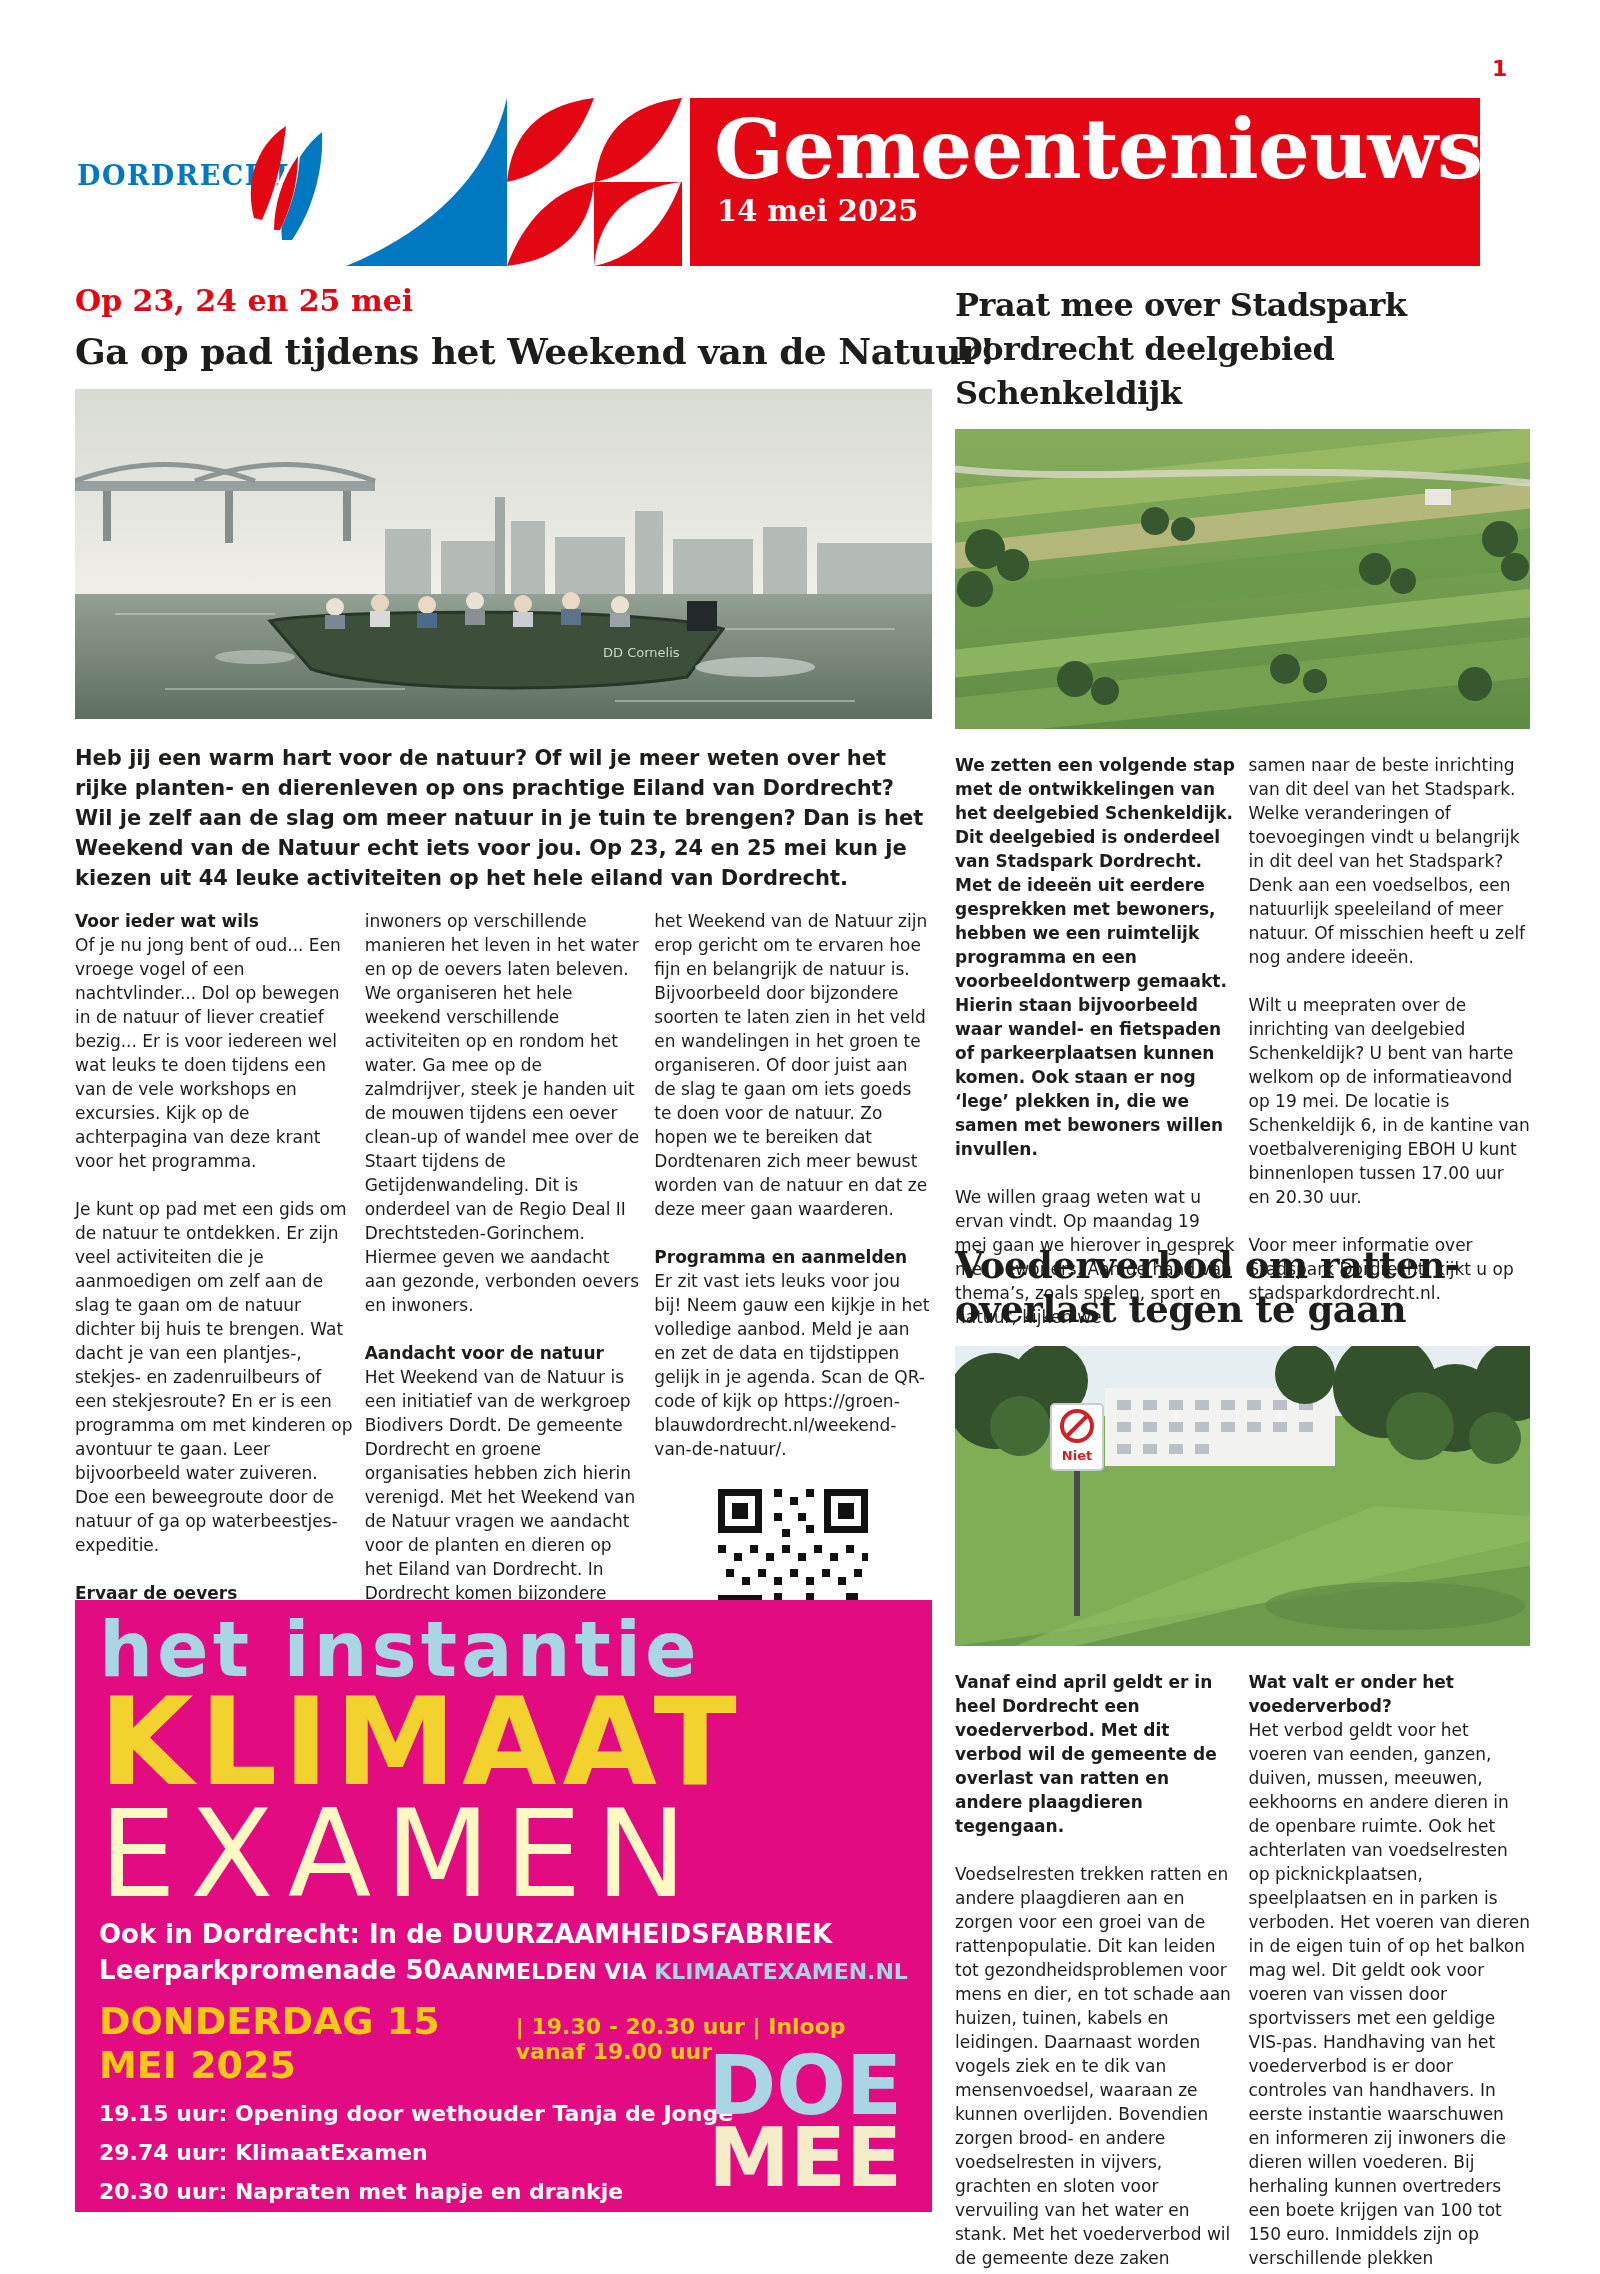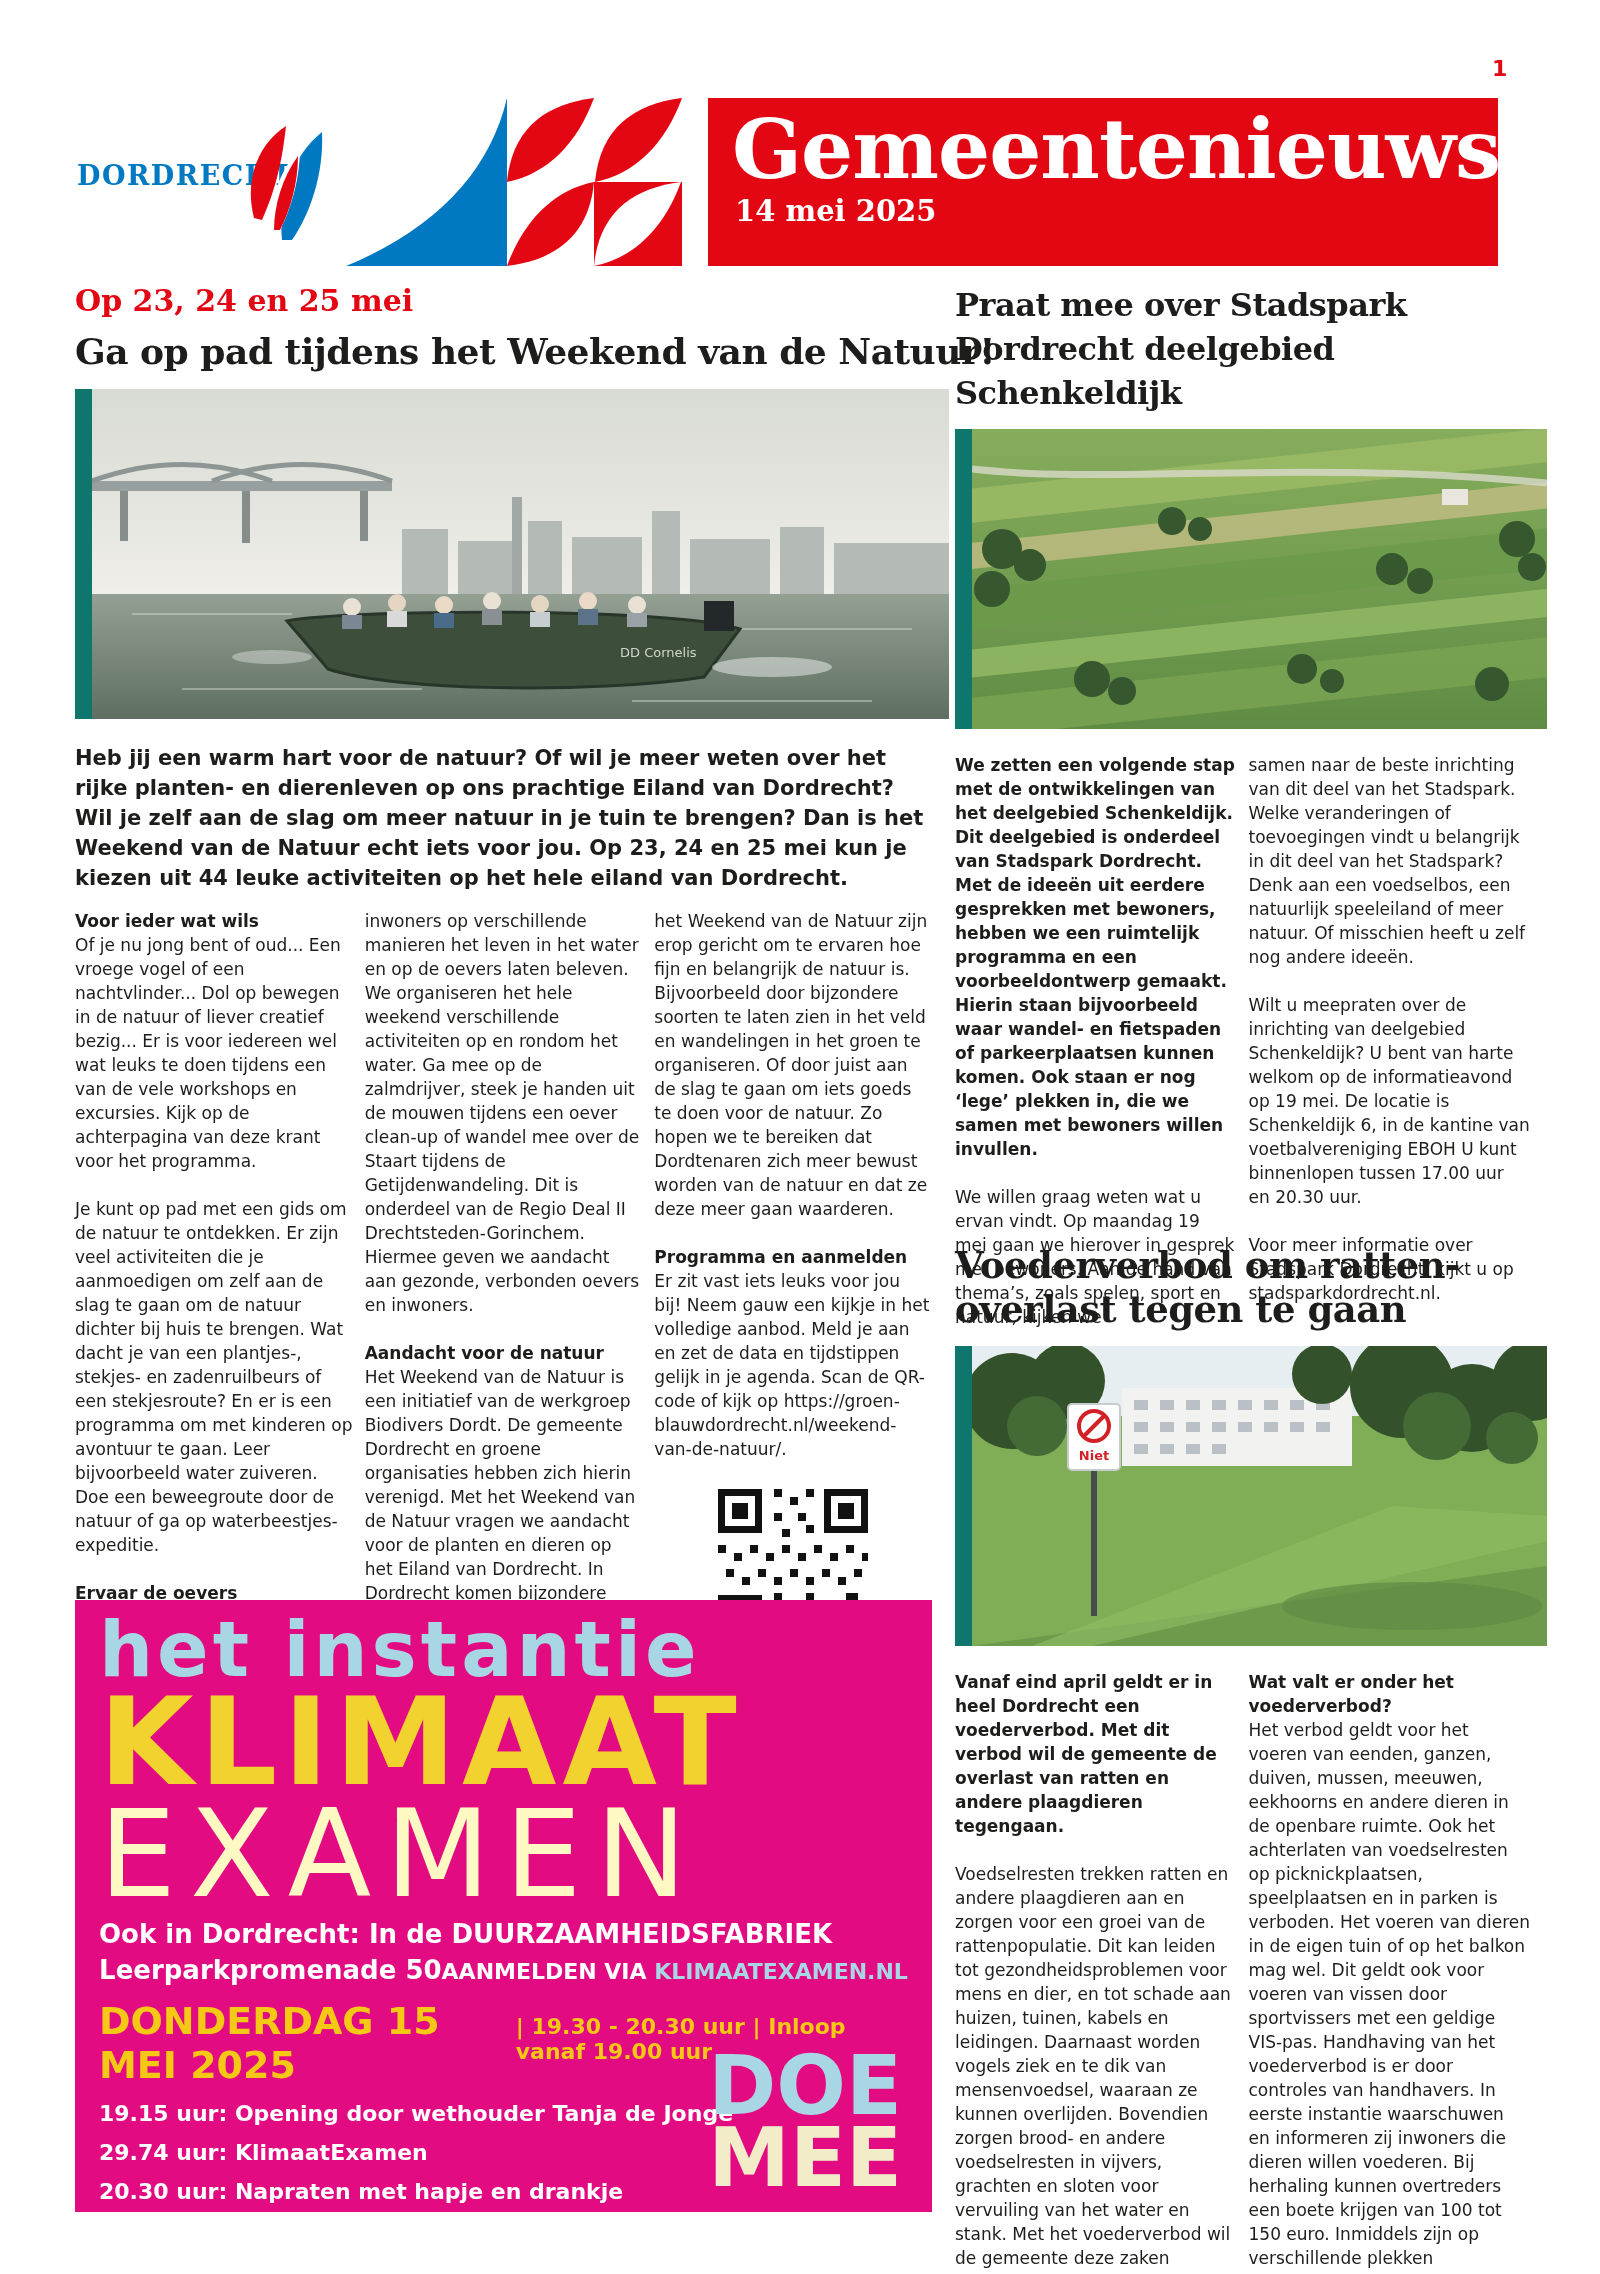--- a/index.html
+++ b/index.html
@@ -5,38 +5,38 @@
   html,body{margin:0;padding:0;background:#fff;}
   #page{position:relative;width:1600px;height:2274px;background:#fff;overflow:hidden;
         font-family:"DejaVu Sans",sans-serif;color:#1d1d1b;}
   .serif{font-family:"DejaVu Serif","Liberation Serif",serif;}
 
   
   #page-number{position:absolute;left:1492px;top:56px;color:#e30613;font-weight:bold;font-size:22px;}
   #logo-text{position:absolute;left:77px;top:160px;color:#0079c2;font-size:27px;font-weight:bold;letter-spacing:1.5px;}
   #logo-flame{position:absolute;left:248px;top:122px;}
   #decor{position:absolute;left:340px;top:98px;}
-  #banner{position:absolute;left:708px;top:98px;width:790px;height:168px;background:#e30613;color:#fff;box-sizing:border-box;padding:10px 0 0 24px;}
+  #banner{position:absolute;left:690px;top:98px;width:790px;height:168px;background:#e30613;color:#fff;box-sizing:border-box;padding:10px 0 0 24px;}
   #banner .title{font-size:82px;font-weight:bold;line-height:1.0;letter-spacing:-1px;}
   #banner .date{font-size:29px;font-weight:bold;margin-top:4px;padding-left:3px;}
 
   
   .kicker{color:#e30613;font-size:30px;font-weight:bold;margin-bottom:12px;}
   .headline{font-size:36px;font-weight:bold;line-height:1.2;letter-spacing:-0.5px;color:#1d1d1b;}
   .cols{display:flex;gap:12px;}
   .col{flex:1;font-size:17px;line-height:24px;}
   .col p{margin:0 0 24px 0;}
   .col .sub{font-weight:bold;margin:0;}
   .lead{font-weight:bold;}
   .rule{border-top:3px solid #e30613;height:0;}
 
   
   #nature{position:absolute;left:75px;top:283px;width:857px;}
   #nature .headline{white-space:nowrap;}
-  .photo{position:relative;overflow:hidden;background:#0f766e;padding-left:17px;}
+  .photo{position:relative;overflow:hidden;background:#0f766e;}
   #nature-photo{width:857px;height:330px;margin-top:16px;}
   #nature .intro{margin-top:24px;font-weight:bold;font-size:21px;line-height:30px;}
   #nature .cols{margin-top:16px;}
   #nature .rule{margin-top:0px;}
   .qr-wrap{display:flex;justify-content:center;margin-top:14px;}
 
   
   #stadspark{position:absolute;left:955px;top:283px;width:575px;}
   #stadspark .headline{font-size:32px;line-height:1.38;}
   #stadspark-photo{width:575px;height:300px;margin-top:14px;}

